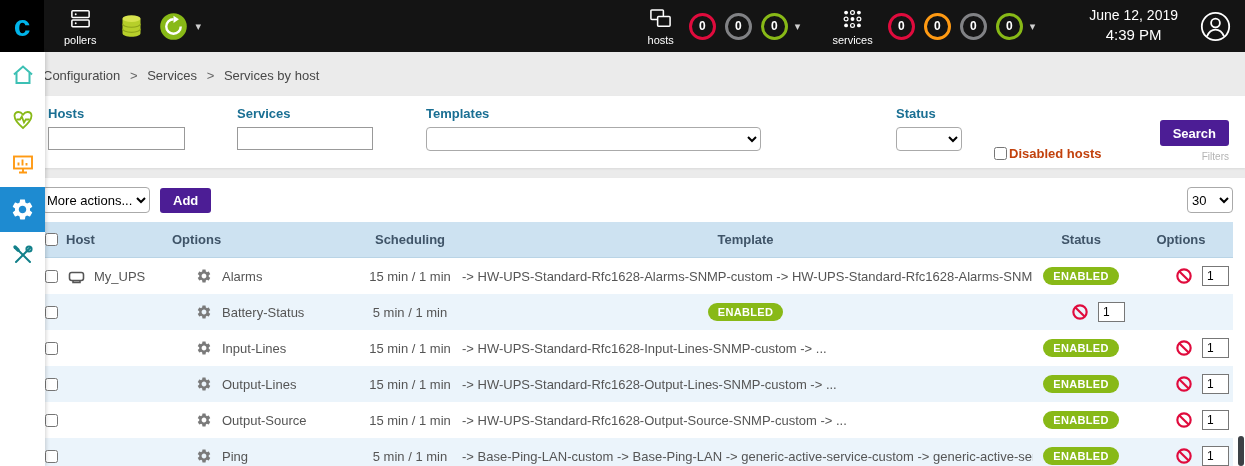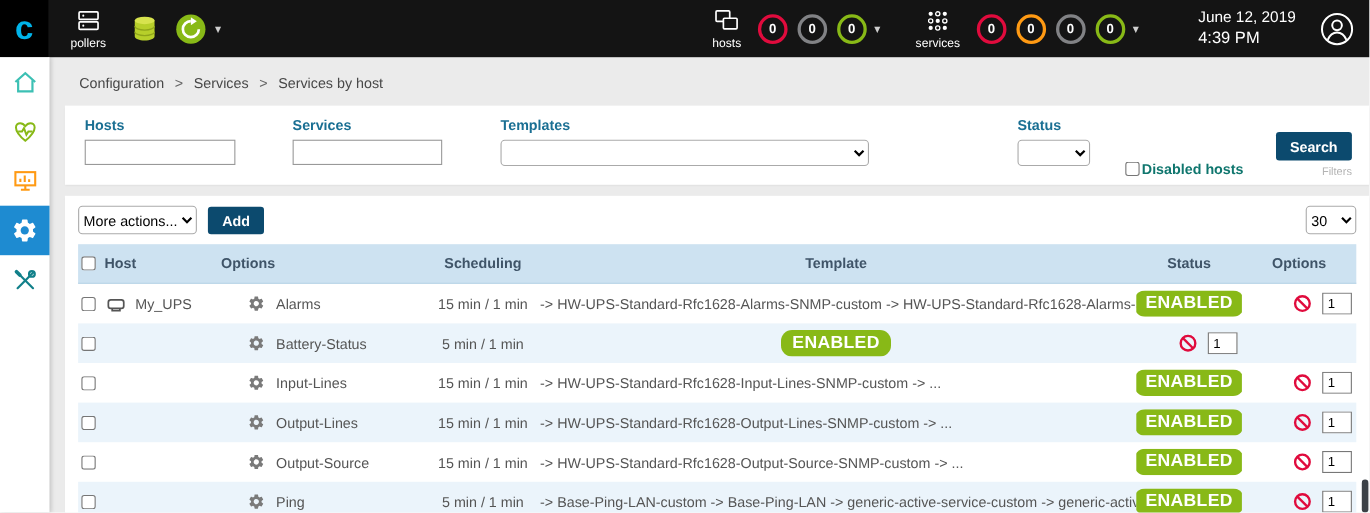--- a/index.html
+++ b/index.html
@@ -21,52 +21,52 @@
   .tb-ic { display:flex; align-items:center; justify-content:center; height:24px; }
   .db-ic { margin-left:22px; cursor:pointer; display:flex; align-items:center; }
   .ok-ic { margin-left:14px; cursor:pointer; display:flex; align-items:center; }
   .chev { color:#cfcfcf; font-size:11px; margin:0 6px 0 7px; cursor:pointer; }
   .badges { display:flex; align-items:center; margin-left:6px; }
   .badge { width:27px; height:27px; border-radius:50%; border:3px solid #888; margin-left:9px;
            display:flex; align-items:center; justify-content:center;
            font-size:12px; font-weight:bold; color:#fff; background:#141414; cursor:pointer; }
   .hosts-group { margin-left:auto; }
   .svc-group { margin-left:26px; }
-  .datetime { text-align:left; line-height:1.35; margin-left:48px; font-size:14px; }
+  .datetime { text-align:center; line-height:1.35; margin-left:48px; font-size:14px; }
   .datetime .time { font-size:15px; }
   .user-menu { margin:0 14px 0 22px; cursor:pointer; display:flex; align-items:center; }
 
   
   .sidebar { position:absolute; left:0; top:52px; width:45px; bottom:0; background:#fff;
              box-shadow:1px 0 4px rgba(0,0,0,.18); z-index:5; display:flex; flex-direction:column; }
   .side-item { width:45px; height:45px; display:flex; align-items:center; justify-content:center; cursor:pointer; }
   .side-item.active { background:#1e8bd1; }
 
   
-  .main { margin-left:54px; height:414px; position:relative; }
+  .main { margin-left:25px; height:414px; position:relative; }
   .breadcrumb { height:44px; padding:16px 0 0 18px; font-size:13px; color:#484848; }
   .breadcrumb .part { cursor:pointer; }
   .breadcrumb .sep { padding:0 6px; color:#666; }
 
   .filter-panel { background:#fff; margin-left:5px; height:72px; padding:10px 16px 0 18px;
                   display:flex; position:relative; box-shadow:0 1px 2px rgba(0,0,0,.08); }
   .field { display:flex; flex-direction:column; }
   .field label { color:#1a6f93; font-weight:bold; font-size:13px; margin-bottom:6px; }
   .field input[type=text] { height:23px; border:1px solid #999; padding:2px 4px; font-size:13px;
                             font-family:"Liberation Sans", sans-serif; }
   .field select { height:24px; font-size:13px; border:1px solid #aaa; border-radius:4px; background:#fff; }
   .f-hosts { width:137px; margin-right:52px; }
   .f-services { width:136px; margin-right:53px; }
   .f-templates { width:335px; margin-right:135px; }
   .f-status { width:66px; margin-right:32px; }
   .disabled-hosts { align-self:flex-end; margin-bottom:7px; display:flex; align-items:center; cursor:pointer; }
   .disabled-hosts input { width:13px; height:13px; margin:0 2px 0 0; }
-  .disabled-hosts span { color:#0f766e; font-weight:bold; font-size:13px; }
+  .disabled-hosts span { color:#c2410c; font-weight:bold; font-size:13px; }
   .search-col { margin-left:auto; display:flex; flex-direction:column; align-items:flex-end; margin-top:14px; }
-  .btn-green { background:#0c4a6e; color:#fff; border:none; border-radius:3px; height:26px;
+  .btn-green { background:#4c1d95; color:#fff; border:none; border-radius:3px; height:26px;
                padding:0 13px; font-size:13px; font-weight:bold; cursor:pointer;
                font-family:"Liberation Sans", sans-serif; }
   .filters-caption { font-size:10px; color:#b3b3b3; margin-top:5px; }
 
   .content-panel { background:#fff; margin:10px 0 0 5px; padding:0 12px;
                    height:294px; box-shadow:0 1px 2px rgba(0,0,0,.08); }
   .toolbar { display:flex; align-items:center; padding:9px 0; }
   .toolbar select { height:26px; font-size:13px; border:1px solid #aaa; border-radius:4px; background:#fff; }
   .more-actions { width:108px; }
   .add-btn { margin-left:10px; height:25px; }
@@ -80,21 +80,21 @@
   .cell { overflow:hidden; white-space:nowrap; }
   .c-check { display:flex; align-items:center; justify-content:flex-start; padding-left:3px; }
   .c-check input { width:13px; height:13px; margin:0; }
   .c-host { display:flex; align-items:center; gap:7px; }
   .c-host .name { cursor:pointer; }
   .c-service { display:flex; align-items:center; gap:10px; padding-left:24px; }
   .c-service .name { cursor:pointer;text-align:center; }
   .c-sched { text-align:center; }
   .c-tpl { padding-left:4px; }
   .c-status { display:flex; justify-content:center; }
-  .pill { background:#88b917; color:#fff; font-size:16px; font-weight:bold; padding:3px 10px;
+  .pill { background:#88b917; color:#fff; font-size:11px; font-weight:bold; padding:3px 10px;
           border-radius:10px; letter-spacing:.3px; }
   .c-opts { display:flex; align-items:center; justify-content:flex-end; gap:9px; padding-right:4px; }
   .c-opts .ban { cursor:pointer; display:flex; align-items:center; }
   .opt-input { width:27px; height:20px; border:1px solid #777; font-size:12px; padding:0 0 0 4px;
                font-family:"Liberation Sans", sans-serif; }
 
   .scroll-thumb { position:absolute; right:1px; bottom:0; width:6px; height:30px;
                   background:#3c4146; border-radius:3px; }
   .defs { position:absolute; width:0; height:0; overflow:hidden; }
 </style>

